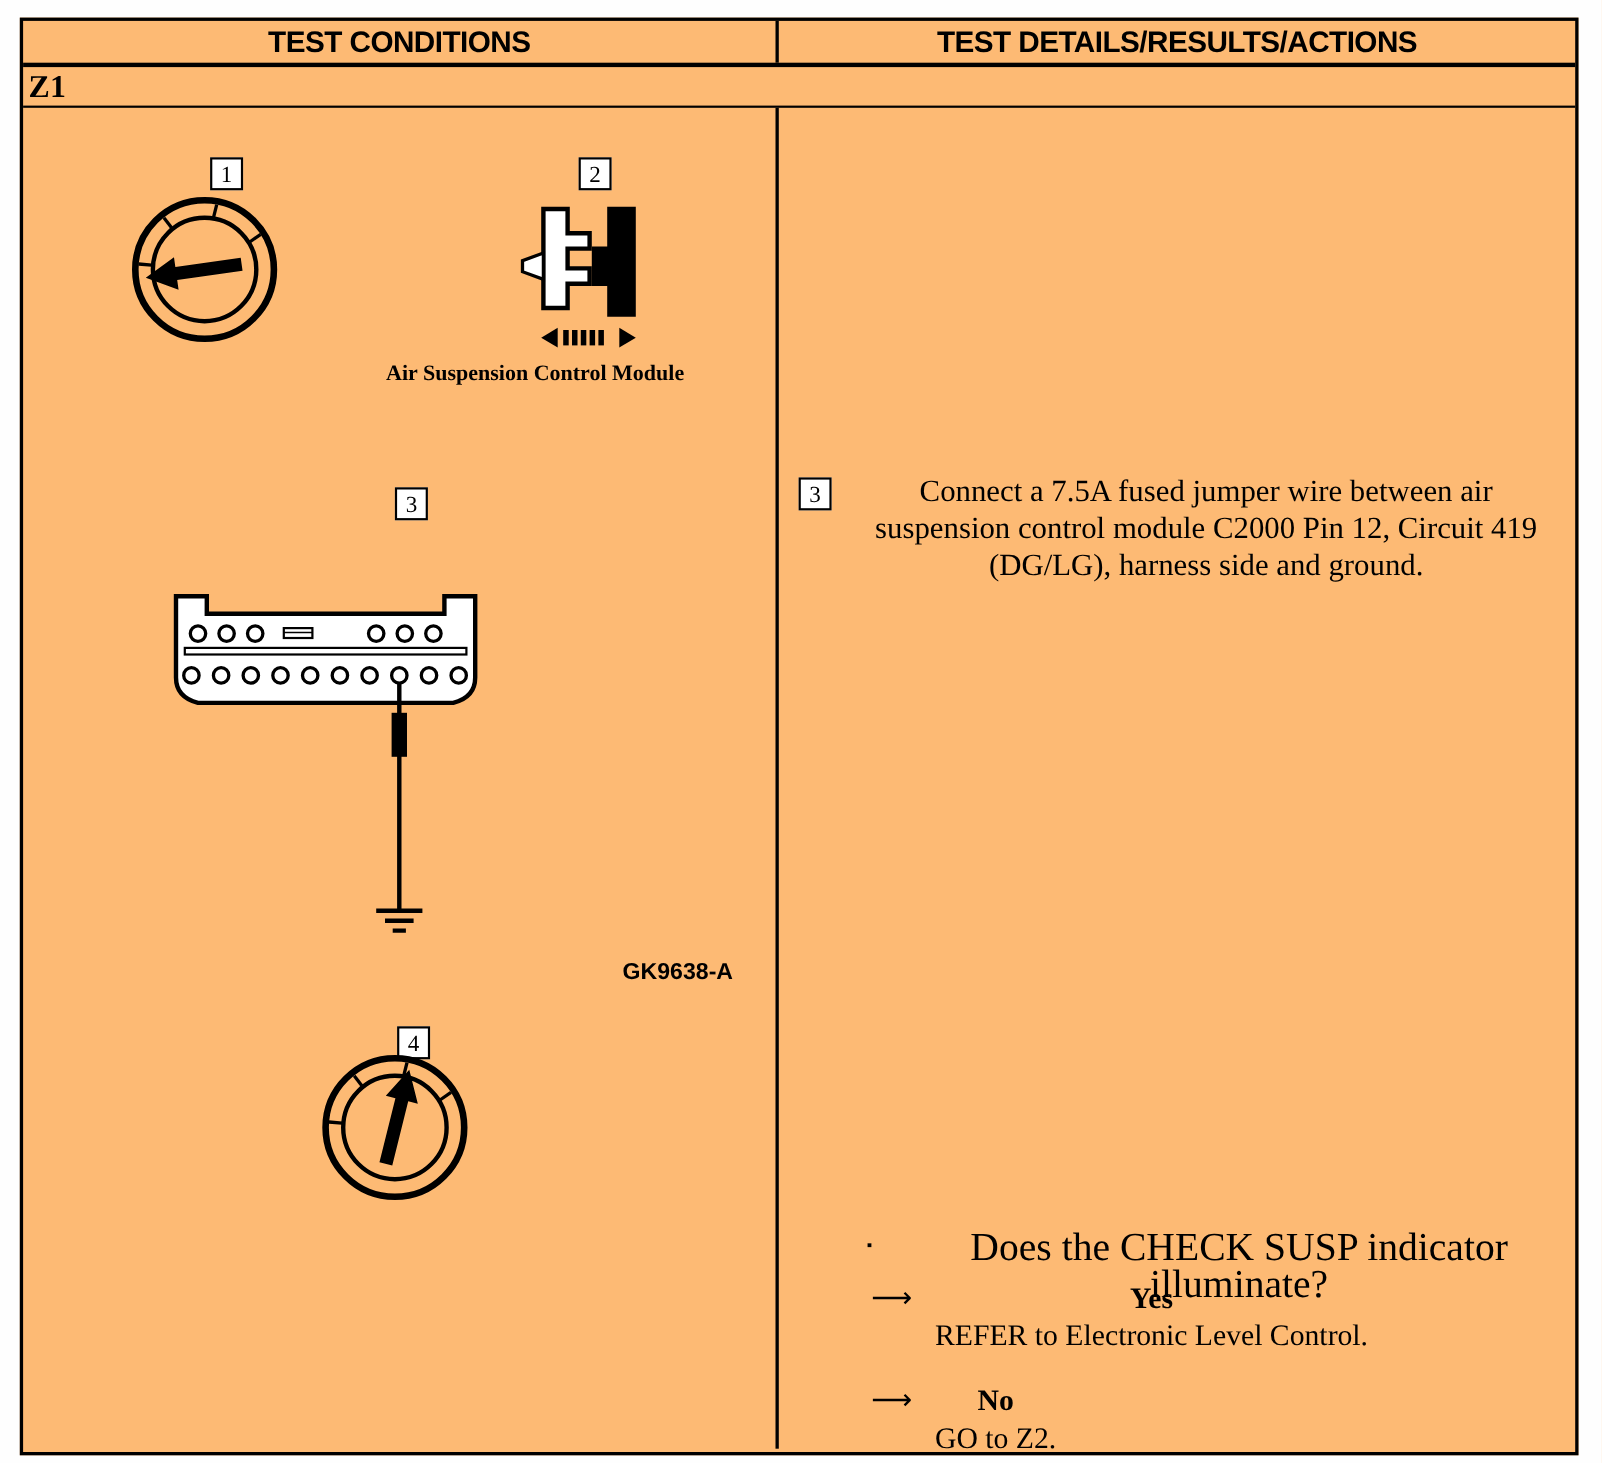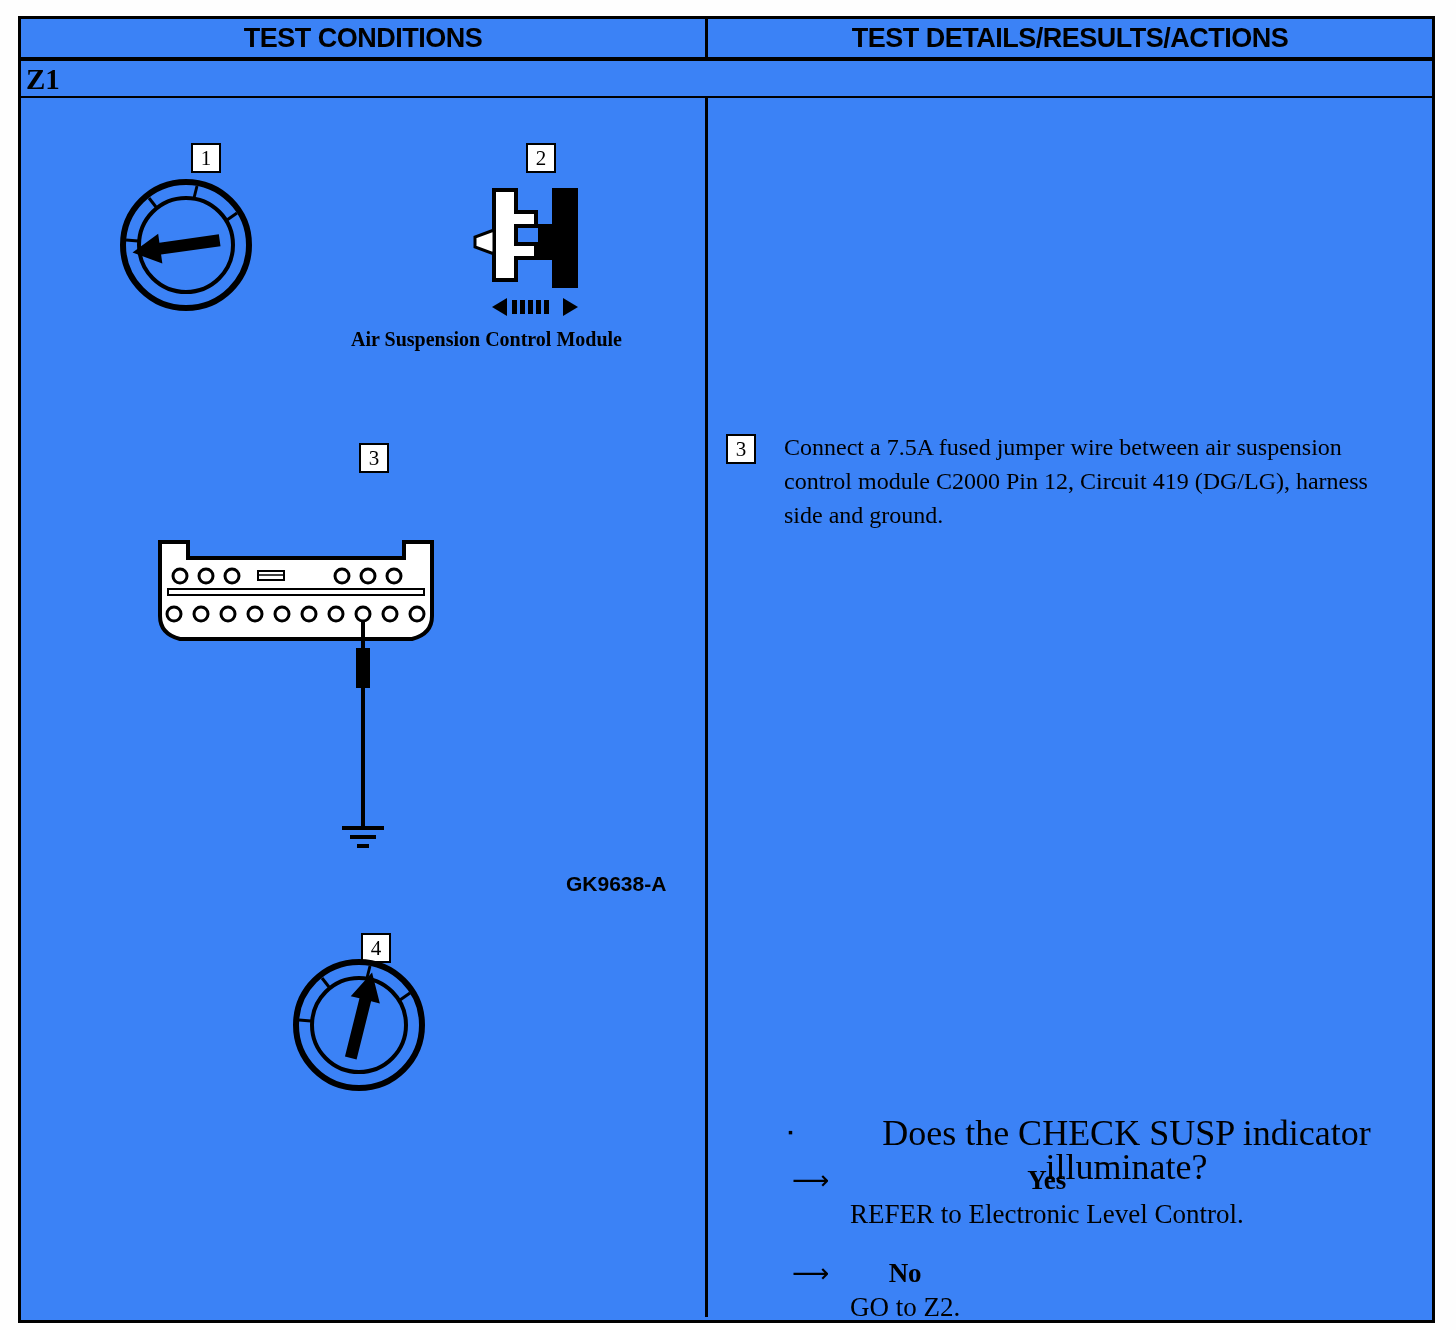--- a/index.html
+++ b/index.html
@@ -1,33 +1,33 @@
 <!DOCTYPE html>
 <html><head>
 <meta charset="utf-8">
 <style>
   html,body{margin:0;padding:0;background:#fff;}
   body{width:1456px;height:1330px;position:relative;font-family:"Liberation Serif",serif;color:#000;}
   .page{position:absolute;inset:0;background:#fefefe;}
-  .table{position:absolute;left:18px;top:16px;width:1417px;height:1307px;border:3px solid #000;box-sizing:border-box;background:#3b82f6;}
+  .table{position:absolute;left:18px;top:16px;width:1417px;height:1307px;border:3px solid #000;box-sizing:border-box;background:#fdba74;}
   .header-row{display:flex;height:42px;border-bottom:4px solid #000;box-sizing:border-box;}
   .header-cell{display:flex;align-items:center;justify-content:center;font-family:"Liberation Sans",sans-serif;font-weight:bold;font-size:27px;letter-spacing:-0.5px;box-sizing:border-box;}
   .header-cell.left{width:687px;border-right:3px solid #000;}
   .header-cell.right{flex:1;}
   .section-row{height:37px;border-bottom:2px solid #000;box-sizing:border-box;display:flex;align-items:flex-end;}
   .section-label{font-weight:bold;font-size:29px;padding-left:5px;}
   .body-row{display:flex;height:1219px;}
   .col-left{width:687px;border-right:3px solid #000;box-sizing:border-box;position:relative;}
   .col-right{flex:1;position:relative;}
   .step-box{position:absolute;width:30px;height:30px;border:2px solid #000;box-sizing:border-box;display:flex;align-items:center;justify-content:center;font-size:21px;background:#fff;}
   .caption{position:absolute;font-weight:bold;font-size:20px;line-height:26px;}
   .figure-id{position:absolute;font-family:"Liberation Sans",sans-serif;font-weight:bold;font-size:21px;}
   .rc-step{position:absolute;left:18px;top:332px;display:flex;}
   .rc-step .step-box{position:static;flex:0 0 30px;margin-top:4px;}
-  .rc-text{margin:0 0 0 28px;width:625px;font-size:24px;line-height:34px;}
+  .rc-text{margin:0 0 0 28px;width:625px;font-size:28px;line-height:34px;text-align:center;}
   .question{position:absolute;left:80px;top:1018px;display:flex;align-items:flex-start;}
   .q-bullet{font-size:14px;margin-top:9px;}
   .q-text{font-size:36px;margin-left:28px;line-height:34px;text-align:center;}
   .result{position:absolute;left:84px;display:flex;}
   .result.yes{top:1065px;}
   .result.no{top:1158px;}
   .res-arrow{font-family:"DejaVu Sans",sans-serif;font-size:26px;line-height:34px;width:58px;}
   .res-label{font-weight:bold;font-size:27px;line-height:34px;text-align:center;}
   .res-action{font-size:27px;line-height:34px;}
   .res-action .b{font-weight:normal;}

